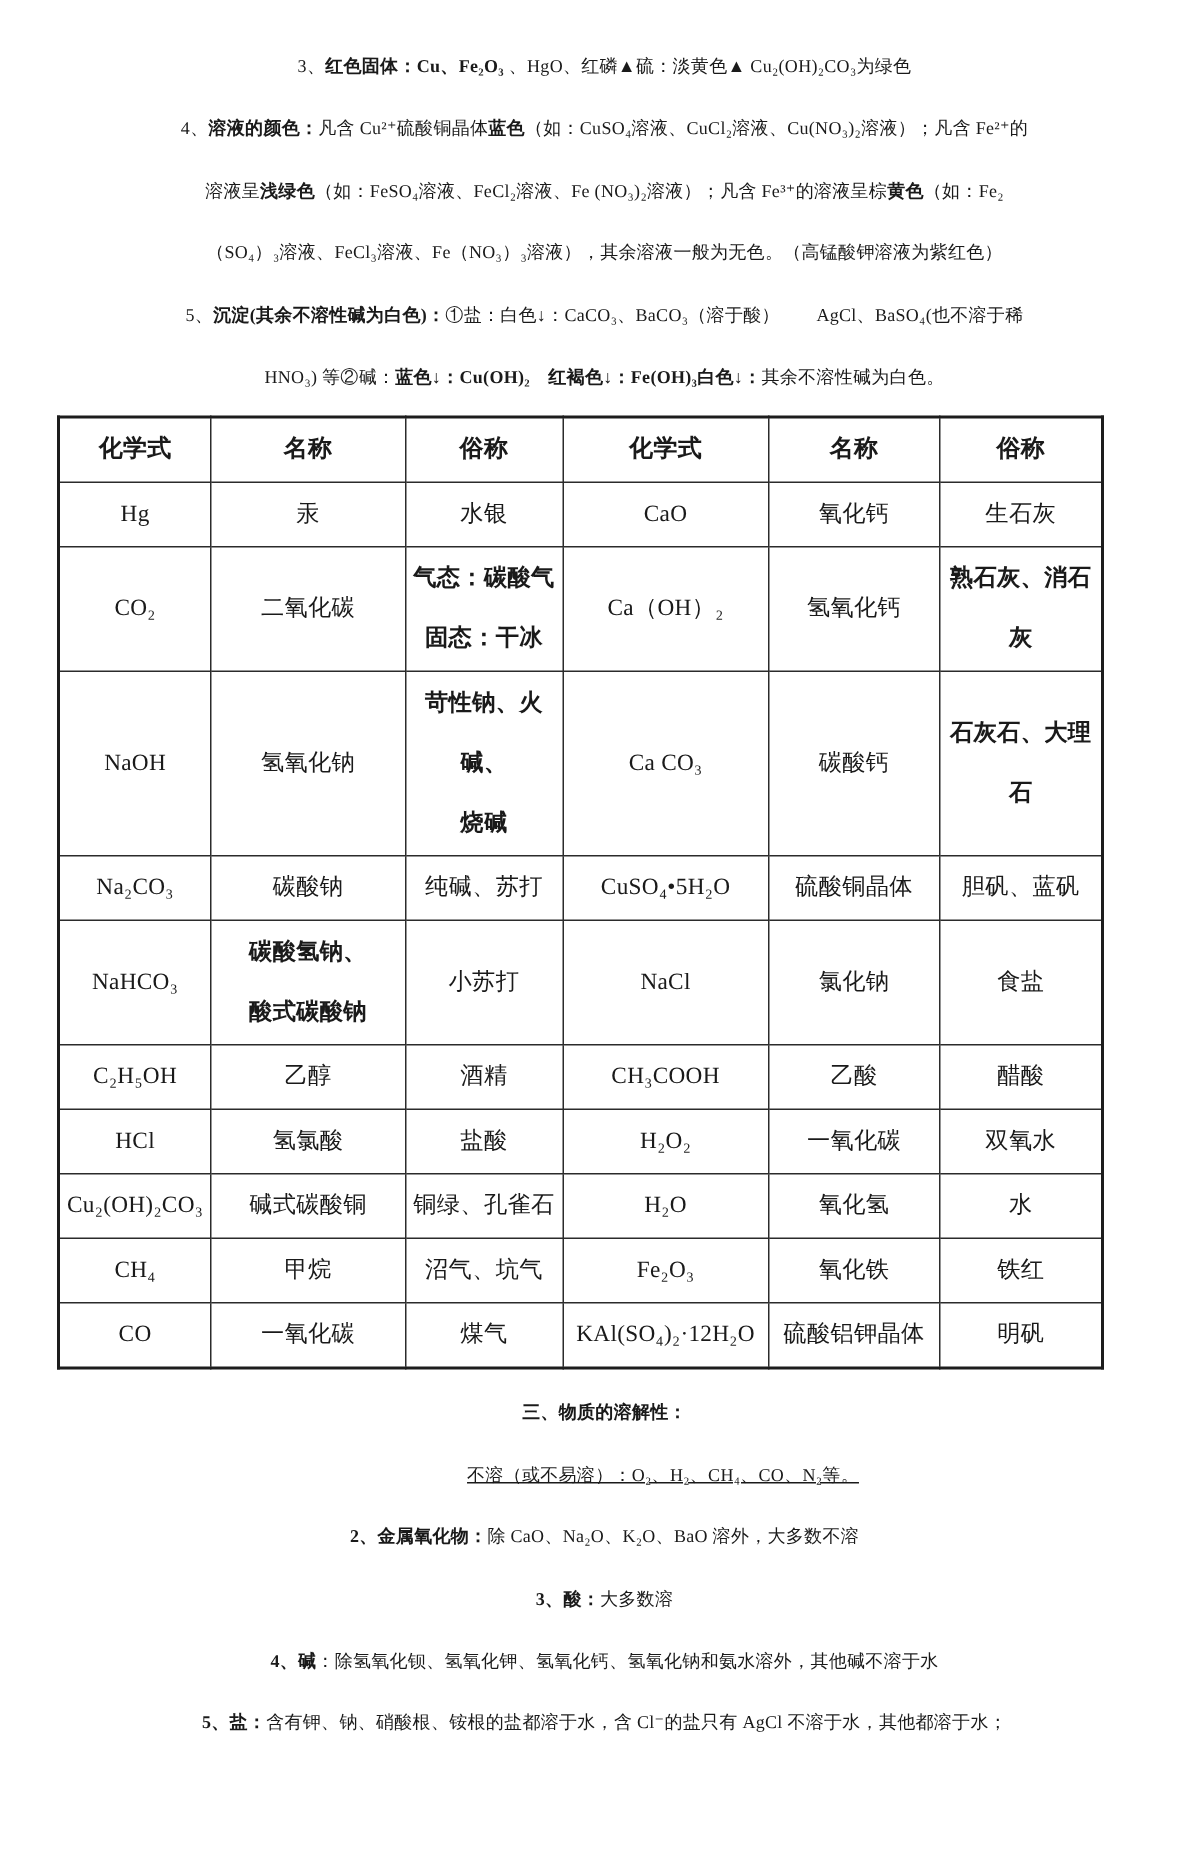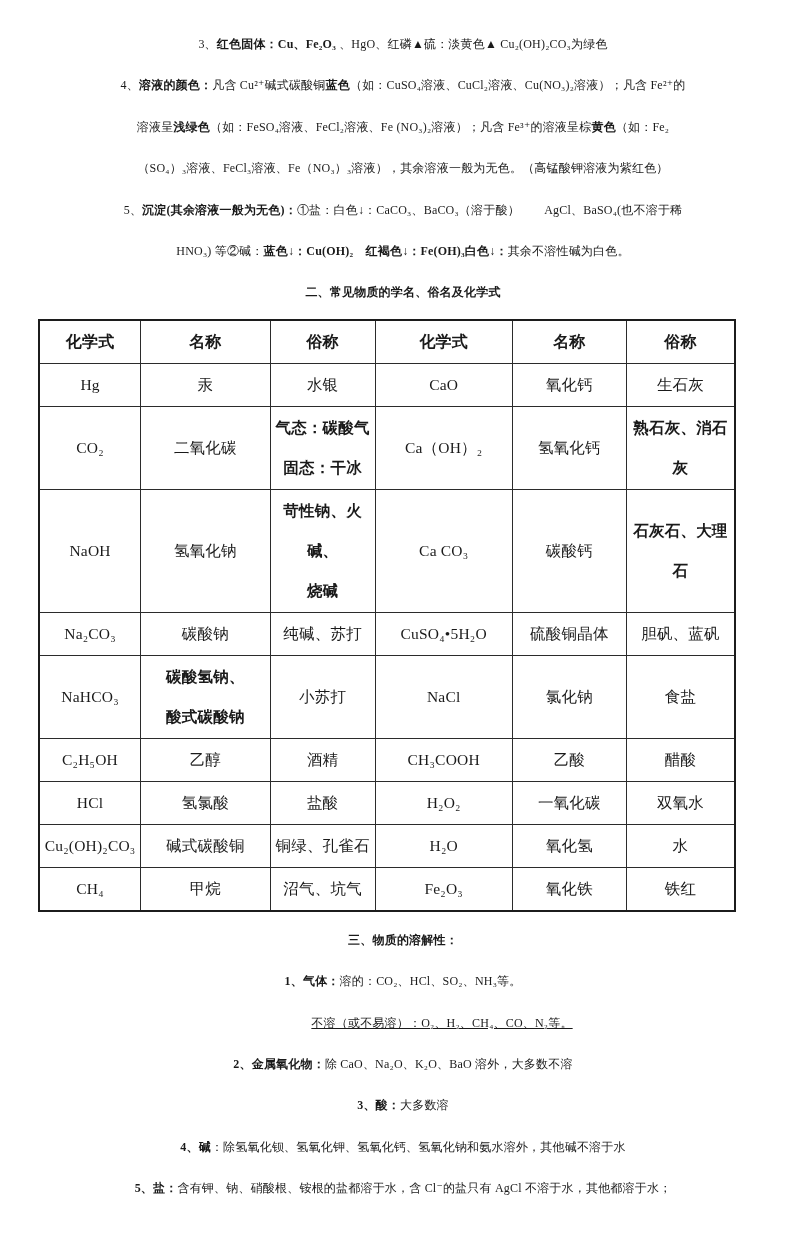--- a/index.html
+++ b/index.html
@@ -42,26 +42,25 @@
   col.c1{width:14.6%;} col.c2{width:18.6%;} col.c3{width:15.1%;}
   col.c4{width:19.7%;} col.c5{width:16.4%;} col.c6{width:15.6%;}
 </style>
 </head>
 <body>
 
 <div class="content">
 
   <div>
       <div class="tline"><span>3、</span><span class="b">红色固体：Cu、Fe₂O₃</span><span> 、HgO、红磷▲硫：淡黄色▲ Cu₂(OH)₂CO₃为绿色</span></div>
-      <div class="tline"><span>4、</span><span class="b">溶液的颜色：</span><span>凡含 Cu²⁺碱式碳酸铜</span><span class="b">蓝色</span><span>（如：CuSO₄溶液、CuCl₂溶液、Cu(NO₃)₂溶液）；凡含 Fe²⁺的</span></div>
+      <div class="tline"><span>4、</span><span class="b">溶液的颜色：</span><span>凡含 Cu²⁺硫酸铜晶体</span><span class="b">蓝色</span><span>（如：CuSO₄溶液、CuCl₂溶液、Cu(NO₃)₂溶液）；凡含 Fe²⁺的</span></div>
       <div class="tline"><span>溶液呈</span><span class="b">浅绿色</span><span>（如：FeSO₄溶液、FeCl₂溶液、Fe (NO₃)₂溶液）；凡含 Fe³⁺的溶液呈棕</span><span class="b">黄色</span><span>（如：Fe₂</span></div>
       <div class="tline"><span>（SO₄）₃溶液、FeCl₃溶液、Fe（NO₃）₃溶液），其余溶液一般为无色。（高锰酸钾溶液为紫红色）</span></div>
-      <div class="tline"><span>5、</span><span class="b">沉淀(其余溶液一般为无色)：</span><span>①盐：白色↓：CaCO₃、BaCO₃（溶于酸）　　AgCl、BaSO₄(也不溶于稀</span></div>
+      <div class="tline"><span>5、</span><span class="b">沉淀(其余不溶性碱为白色)：</span><span>①盐：白色↓：CaCO₃、BaCO₃（溶于酸）　　AgCl、BaSO₄(也不溶于稀</span></div>
       <div class="tline"><span>HNO₃) 等②碱：</span><span class="b">蓝色↓：Cu(OH)₂</span><span>　</span><span class="b">红褐色↓：Fe(OH)₃白色↓：</span><span>其余不溶性碱为白色。</span></div>
-      <div class="tline"><span class="b">二、常见物质的学名、俗名及化学式</span></div>
     </div>
 
   <table class="chem">
     <colgroup>
       <col class="c1">
         <col class="c2">
         <col class="c3">
       <col class="c4">
         <col class="c5">
         <col class="c6">
@@ -155,26 +154,33 @@
           <td>水</td>
         </tr>
         <tr>
           <td>CH₄</td>
           <td>甲烷</td>
           <td>沼气、坑气</td>
           <td>Fe₂O₃</td>
           <td>氧化铁</td>
           <td>铁红</td>
         </tr>
+        <tr>
+          <td>CO</td>
+          <td>一氧化碳</td>
+          <td>煤气</td>
+          <td>KAl(SO₄)₂·12H₂O</td>
+          <td>硫酸铝钾晶体</td>
+          <td>明矾</td>
+        </tr>
       </tbody>
   </table>
 
   <div>
       <div class="tline"><span class="b">三、物质的溶解性：</span></div>
-      <div class="tline"><span class="b">1、气体：</span><span>溶的：CO₂、HCl、SO₂、NH₃等。</span></div>
       <div class="tline indent"><span>不溶（或不易溶）：O₂、H₂、CH₄、CO、N₂等。</span></div>
       <div class="tline"><span class="b">2、金属氧化物：</span><span>除 CaO、Na₂O、K₂O、BaO 溶外，大多数不溶</span></div>
       <div class="tline"><span class="b">3、酸：</span><span>大多数溶</span></div>
       <div class="tline"><span class="b">4、碱</span><span>：除氢氧化钡、氢氧化钾、氢氧化钙、氢氧化钠和氨水溶外，其他碱不溶于水</span></div>
       <div class="tline"><span class="b">5、盐：</span><span>含有钾、钠、硝酸根、铵根的盐都溶于水，含 Cl⁻的盐只有 AgCl 不溶于水，其他都溶于水；</span></div>
     </div>
 
 </div>
 
 </body></html>

